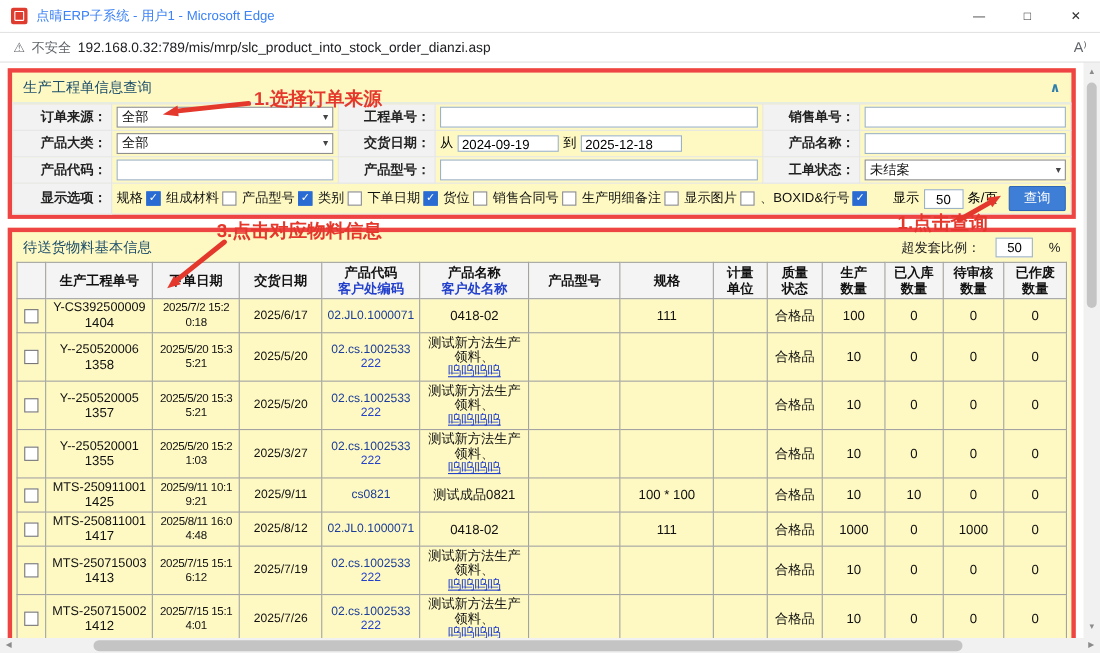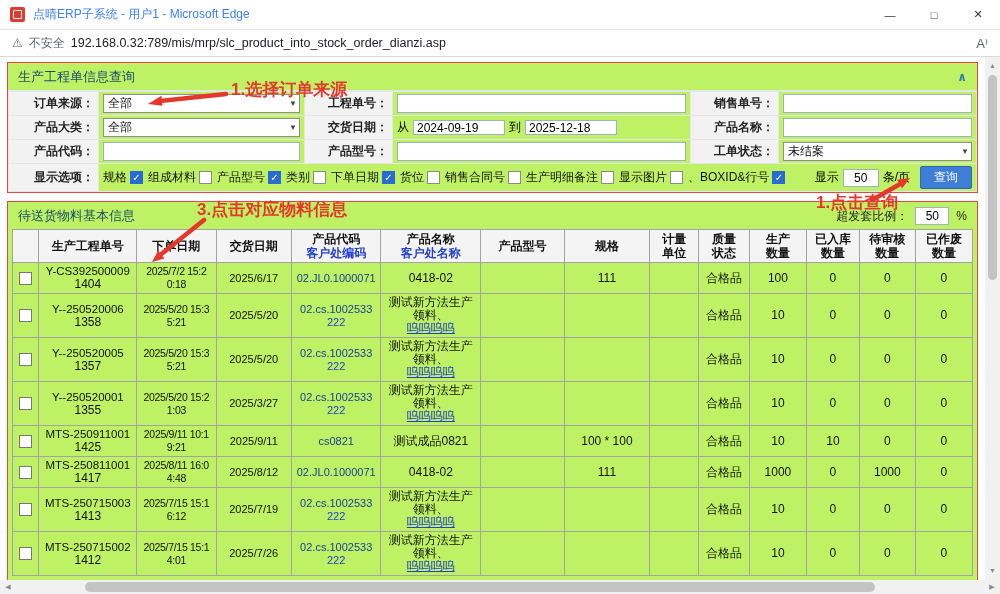--- a/index.html
+++ b/index.html
@@ -18,21 +18,21 @@
   
   .addressbar{height:27px;display:flex;align-items:center;border-bottom:1px solid #d9d9d9;padding:0 12px;gap:6px;background:#fff;flex:0 0 auto}
   .warn{color:#5f6368;font-size:12px}
   .sec{color:#5f6368;font-size:12px}
   .url{color:#202124;font-size:12.5px;margin-left:0}
   .readaloud{margin-left:auto;color:#5f6368;font-size:13px}
 
   
   .main{flex:1;display:flex;min-height:0}
   .content{flex:1;padding:5px 7px;overflow:hidden;background:#fff}
-  .panel{border:1px solid #ef4444;background:#bef264}
+  .panel{border:4px solid #ef4444;background:#fef9c3}
   .panel1{margin-bottom:8px}
   .ptitle{display:flex;align-items:center;justify-content:space-between;padding:5px 10px 4px;font-size:13px;color:#1d4e6b}
   .panel1 .ptitle{border-bottom:1px solid #dbe8f0}
   .collapse{color:#2f7fae;font-weight:bold;font-size:12px}
 
   
   .ftable{width:100%;border-collapse:collapse;font-size:12px;table-layout:fixed}
   .ftable td{border:1px solid #e6e6e6;padding:2px 4px;height:24px;vertical-align:middle}
   td.flbl{background:#f2f2f2;text-align:right;font-weight:bold;color:#222;white-space:nowrap}
   .tinput{width:100%;height:19px;border:1px solid #9db3c4;font-size:12px;padding:0 3px;font-family:inherit;background:#fff}
@@ -44,21 +44,21 @@
   .optrow{display:flex;align-items:center;flex-wrap:nowrap;overflow:hidden}
   .opt{display:inline-flex;align-items:center;margin-right:5px;white-space:nowrap;font-size:12px;color:#111}
   .cb{width:13px;height:13px;border:1px solid #8a8a8a;background:#fff;margin-left:3px;font-size:10px;line-height:12px;text-align:center;color:#fff;display:inline-block;flex:0 0 auto}
   .cb.on{background:#2a6bd3;border-color:#2a6bd3}
   .pagesize{margin-left:auto;display:flex;align-items:center;gap:4px;white-space:nowrap;font-size:12px}
   .psinput{width:36px;height:18px;border:1px solid #9db3c4;text-align:center;font-size:12px;font-family:inherit}
   .qbtn{background:#3f7ed6;color:#fff;border:1px solid #2f66b8;font-size:12px;padding:2px 13px;border-radius:2px;margin-left:6px;font-family:inherit;cursor:pointer}
 
   
   .p2body{padding:0 4px 4px}
-  .ratio{display:flex;align-items:center;gap:7px;font-size:12px;color:#222}
+  .ratio{display:flex;align-items:center;gap:14px;font-size:12px;color:#222}
   .rtable{width:100%;border-collapse:collapse;table-layout:fixed;font-size:12px}
   .rtable th{border:1px solid #a3a3a3;background:#f4f4f4;font-size:12px;padding:2px 1px;line-height:14px;color:#111;font-weight:bold}
   .rtable td{border:1px solid #a3a3a3;text-align:center;vertical-align:middle;padding:2px;line-height:13px;color:#111;overflow:hidden}
   .hblue{color:#2441cc}
   .ono{color:#111;white-space:nowrap;font-size:11.5px}
   .oid{color:#111}
   .dt{font-size:10.5px;letter-spacing:-0.3px;white-space:nowrap}
   .dd{font-size:11px;white-space:nowrap}
   .code{color:#1c3d99;font-size:11px;word-break:break-all}
   .ccode{color:#2441cc;font-size:11px}

